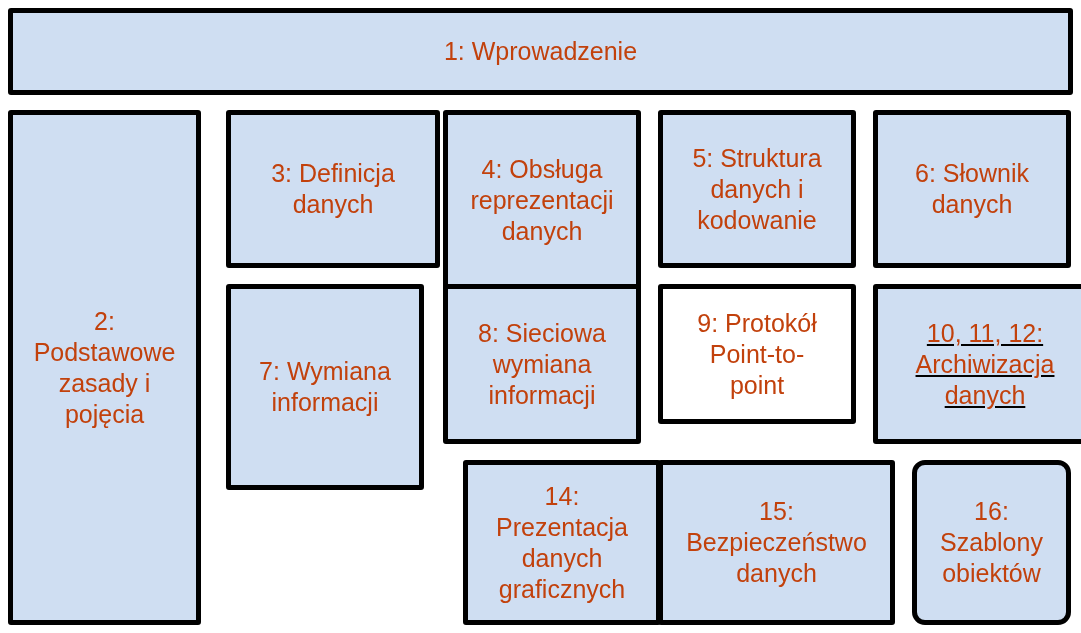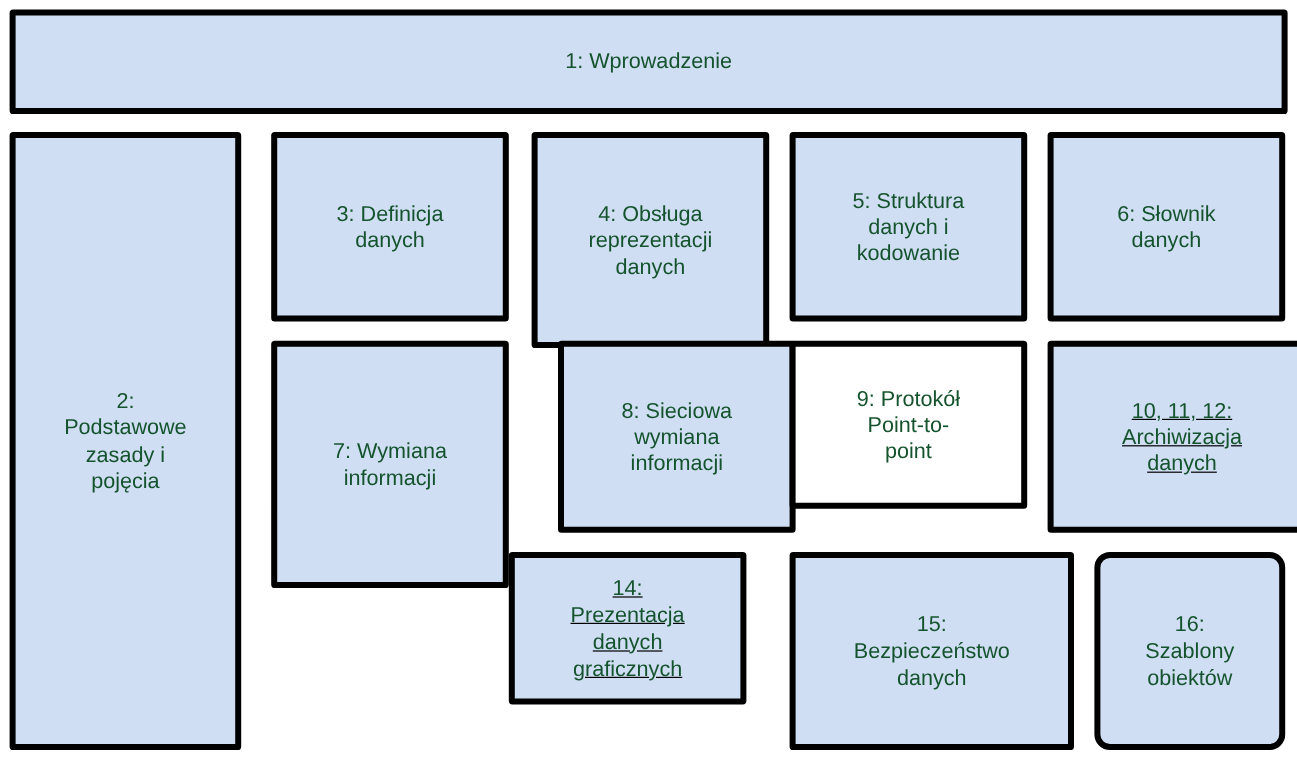--- a/index.html
+++ b/index.html
@@ -25,41 +25,41 @@
     display: flex;
     align-items: center;
     justify-content: center;
     text-align: center;
   }
   .box.white {
     background: var(--box-fill-alt, #ffffff);
   }
   .box .label {
     white-space: pre-line;
-    font-size: 18px;
+    font-size: 25px;
     line-height: 1.24;
-    color: #14532d;
+    color: #c2410c;
     padding: 2px 4px;
   }
   
   .pos-b1     { left: 8px;   top: 8px;   width: 1065px; height: 87px;  }
   .pos-b2     { left: 8px;   top: 110px; width: 193px;  height: 515px; }
 
-  .pos-b3     { left: 226px; top: 110px; width: 198px;  height: 158px; justify-content: center; }
+  .pos-b3     { left: 226px; top: 110px; width: 214px;  height: 158px; justify-content: center; }
   .pos-b4     { left: 443px; top: 110px; width: 198px;  height: 180px; }
   .pos-b5     { left: 658px; top: 110px; width: 198px;  height: 158px; text-align: center; }
   .pos-b6     { left: 873px; top: 110px; width: 198px;  height: 158px; }
 
   .pos-b7     { left: 226px; top: 284px; width: 198px;  height: 206px; }
-  .pos-b8     { left: 465px; top: 284px; width: 198px;  height: 160px; }
+  .pos-b8     { left: 443px; top: 284px; width: 198px;  height: 160px; }
   .pos-b9     { left: 658px; top: 284px; width: 198px;  height: 140px; }
   .pos-b10_12 { left: 873px; top: 284px; width: 224px;  height: 160px; text-decoration: underline; }
 
   .pos-b13    { left: 226px; top: 460px; width: 198px;  height: 165px; }
-  .pos-b14    { left: 424px; top: 460px; width: 198px;  height: 127px; text-decoration: underline; }
+  .pos-b14    { left: 463px; top: 460px; width: 198px;  height: 165px; }
   .pos-b15    { left: 658px; top: 460px; width: 237px;  height: 165px; }
   .pos-b16    { left: 912px; top: 460px; width: 159px;  height: 165px; border-radius: 13px; }
 </style>
 </head>
 <body>
 
 <div class="canvas">
 
   <div class="box pos-b1">
     <span class="label">1: Wprowadzenie</span>

